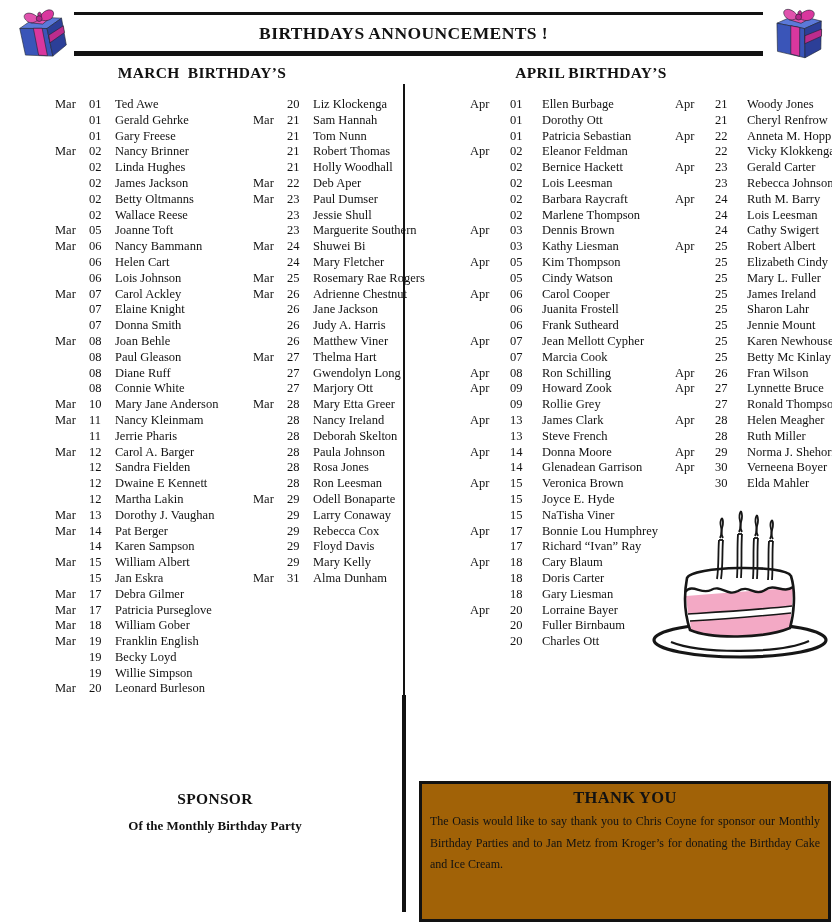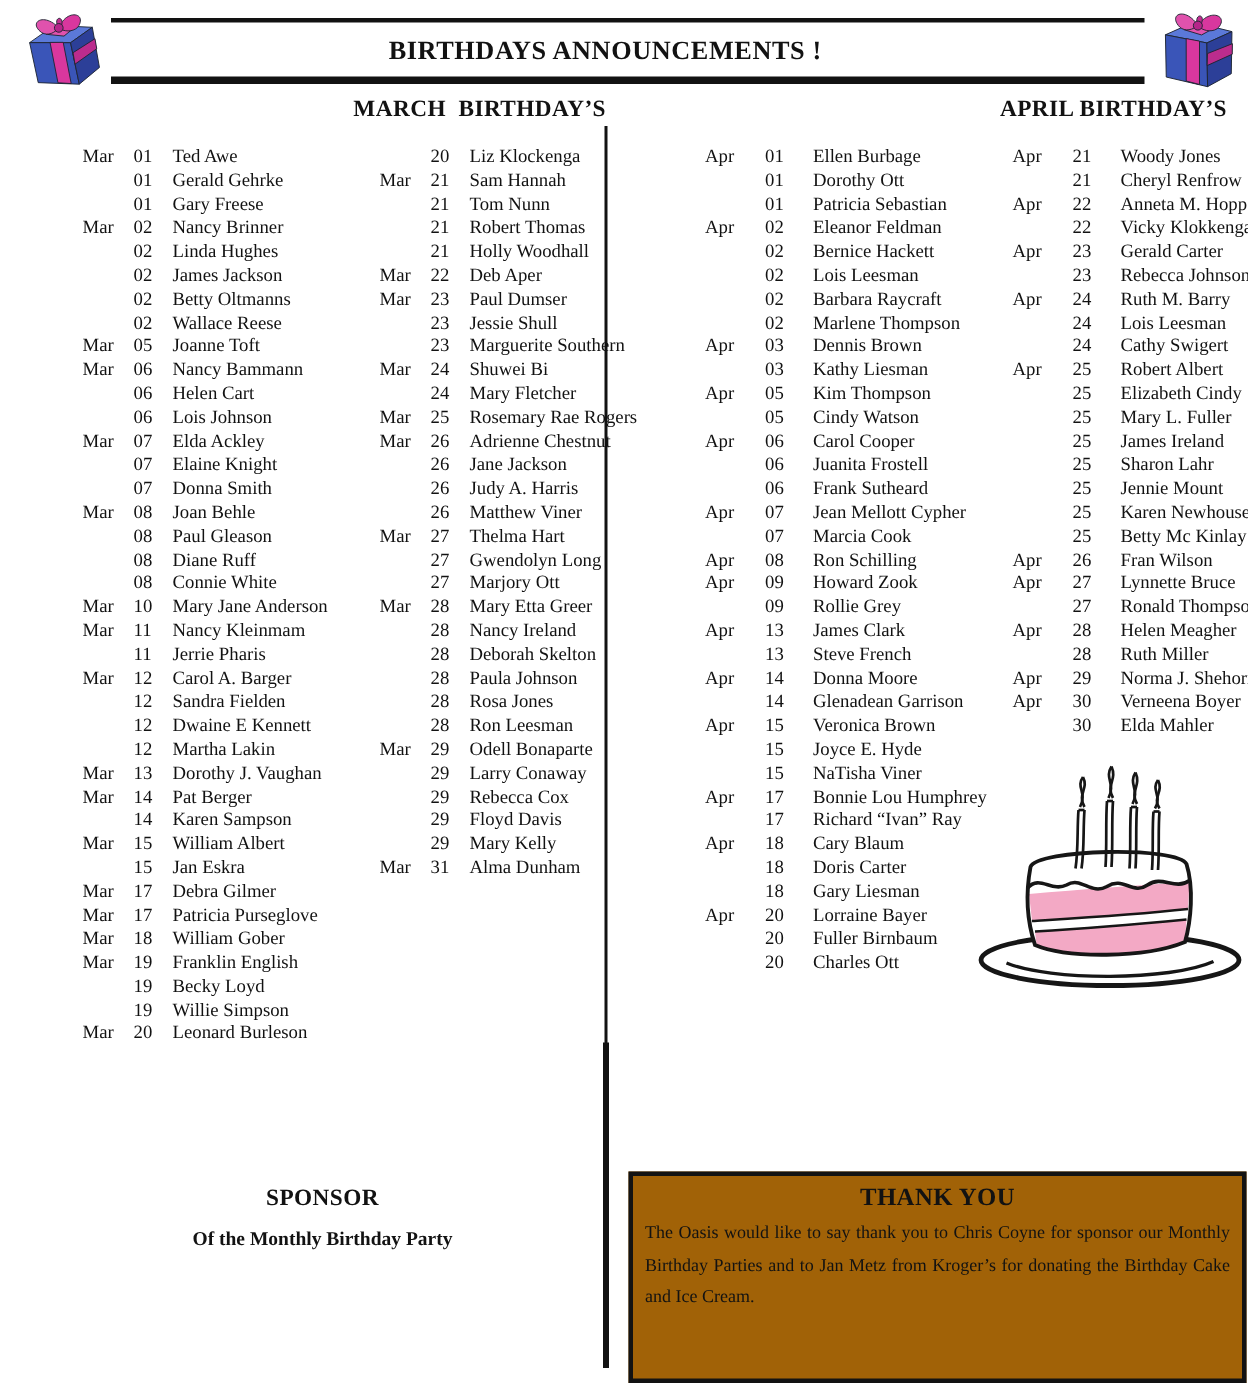--- a/index.html
+++ b/index.html
@@ -13,24 +13,24 @@
     border:3px solid #121212;border-bottom-width:5px;
     display:flex;align-items:center;justify-content:center;background:#fff;
   }
   .title-text{font-weight:bold;font-size:17.5px;letter-spacing:.4px;white-space:pre;}
   .gift{position:absolute;background:#fff;line-height:0;}
   #gift-left{left:8px;top:3px;}
   #gift-right{left:763px;top:1px;}
   
   .sec-heading{
     position:absolute;top:64px;font-weight:bold;font-size:15.5px;letter-spacing:.3px;
-    text-align:right;white-space:pre;
+    text-align:center;white-space:pre;
   }
   #march-heading{left:0;width:404px;}
-  #april-heading{left:404px;width:414px;font-family:Liberation Serif, serif;}
+  #april-heading{left:384px;width:414px;font-family:Liberation Serif, serif;}
   
   .divider-thin{position:absolute;left:403px;top:84px;width:2px;height:612px;background:#121212;}
   .divider-thick{position:absolute;left:402px;top:695px;width:4px;height:217px;background:#121212;}
   
   .bcol{position:absolute;top:97px;font-size:12.5px;margin-left:45px;}
   #march-col1{left:10px;width:196px;}
   #march-col2{left:208px;width:196px;}
   #april-col1{left:425px;width:202px;}
   #april-col2{left:630px;width:202px;}
   .brow{display:flex;height:15.8px;line-height:15.8px;white-space:nowrap;}
@@ -162,21 +162,21 @@
         <span class="bn">Helen Cart</span>
       </div>
       <div class="brow">
         <span class="bm"></span>
         <span class="bd">06</span>
         <span class="bn">Lois Johnson</span>
       </div>
       <div class="brow">
         <span class="bm">Mar</span>
         <span class="bd">07</span>
-        <span class="bn">Elda Ackley</span>
+        <span class="bn">Carol Ackley</span>
       </div>
       <div class="brow">
         <span class="bm"></span>
         <span class="bd">07</span>
         <span class="bn">Elaine Knight</span>
       </div>
       <div class="brow">
         <span class="bm"></span>
         <span class="bd">07</span>
         <span class="bn">Donna Smith</span>

